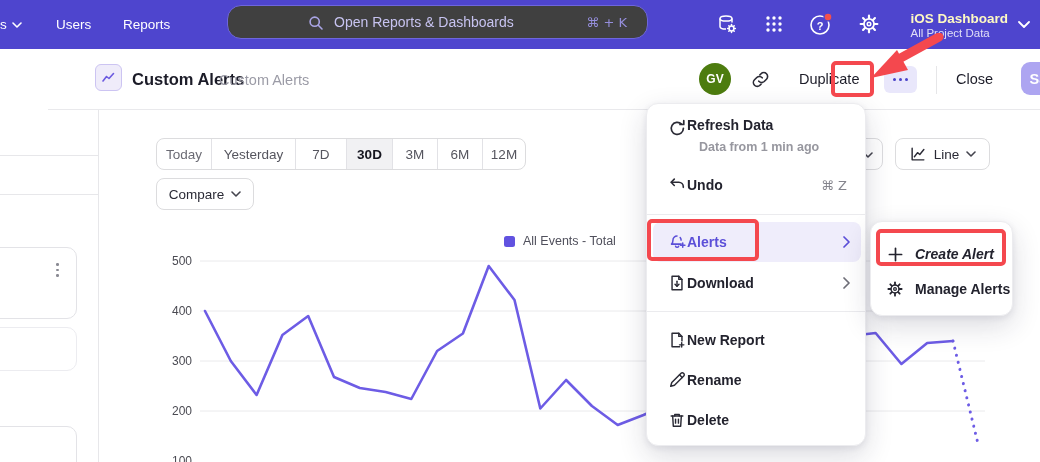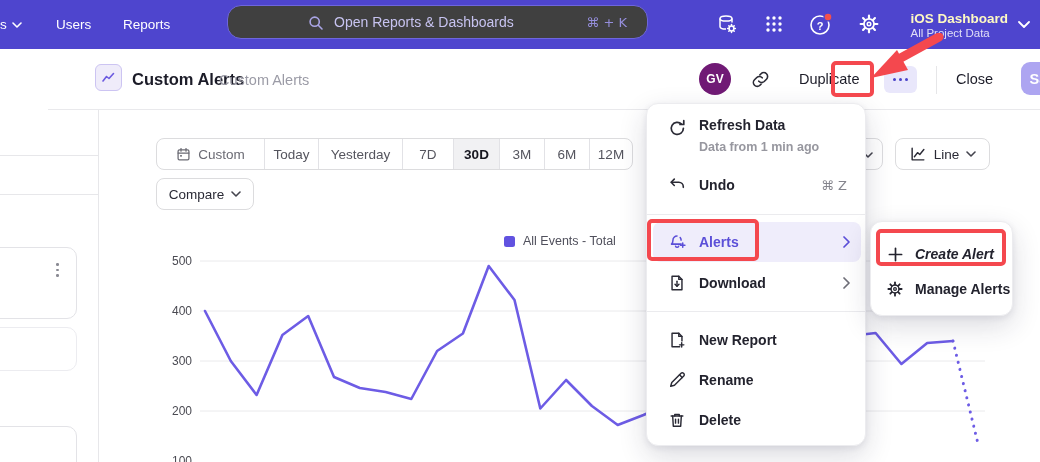--- a/index.html
+++ b/index.html
@@ -25,21 +25,21 @@
   #project-scope { color:rgba(255,255,255,.82); font-size:11.5px; font-weight:400; }
 
   
   #header { position:absolute; left:0; top:49px; width:1040px; height:61px; background:#fff;
     border-bottom:1px solid #E9E9EC; z-index:4;margin-left:48px; }
   #report-icon { position:absolute; left:47px; top:15px; width:27px; height:27px; background:#EFECFA;
     border:1px solid #CCC4F2; border-radius:6px; display:flex; align-items:center; justify-content:center; color:#6B5AE0; }
   #page-title { position:absolute; left:84px; top:21px; font-size:16.5px; font-weight:700; color:#1c1c28; }
   #breadcrumb { position:absolute; left:171px; top:23px; font-size:14.5px; color:#9b9ba6; }
   #avatar { position:absolute; left:651px; top:14px; width:32px; height:32px; border-radius:50%;
-    background:#701a75; color:#fff; font-size:12px; font-weight:700;
+    background:#4d7c0f; color:#fff; font-size:12px; font-weight:700;
     display:flex; align-items:center; justify-content:center; cursor:pointer; }
   .hdr-btn { position:absolute; top:22px; font-size:14.5px; font-weight:500; color:#1c1c28; cursor:pointer; }
   #link-btn { position:absolute; left:703px; top:21px; color:#2a2a35; cursor:pointer; }
   #more-btn { position:absolute; left:836px; top:17px; width:33px; height:27px; background:#E9E7FB;
     border-radius:6px; display:flex; align-items:center; justify-content:center; gap:3px; cursor:pointer; }
   #more-btn i { width:3px; height:3px; border-radius:50%; background:#4A43C9; }
   #hdr-divider { position:absolute; left:888px; top:17px; width:1px; height:28px; background:#E6E6E8; }
   #save-btn { position:absolute; left:973px; top:13px; width:51px; height:33px; background:#ADA5F1;
     border:none; border-radius:9px; color:#fff; font-size:14.5px; font-weight:600; cursor:pointer; }
 
@@ -74,21 +74,21 @@
   #chart-svg { position:absolute; left:0; top:0; z-index:1; pointer-events:none; }
   #legend { position:absolute; left:504px; top:234px; display:flex; align-items:center; gap:8px; z-index:1; }
   #legend .swatch { width:11px; height:11px; border-radius:2.5px; }
   #legend .lbl { font-size:12.5px; color:#50505c; }
 
   
   .menu-card { position:absolute; background:#fff; border:1px solid #ECECEF; border-radius:12px;
     box-shadow:0 10px 28px rgba(30,30,60,.16), 0 2px 6px rgba(30,30,60,.08); z-index:10; }
   #ctx-menu { left:646px; top:103px; width:220px; height:343px; }
   #sub-menu { left:870px; top:221px; width:143px; height:95px; }
-  .mi { position:absolute; left:0; width:100%; display:flex; align-items:center; gap:12px;
+  .mi { position:absolute; left:0; width:100%; display:flex; align-items:center; 
     padding-left:20px; cursor:pointer; color:#23232e; font-size:14px; font-weight:600; }
   .mi .micon { width:20px; height:20px; flex:0 0 20px; color:#2a2a35; display:flex; align-items:center; justify-content:center; }
   .mi .chev { position:absolute; right:15px; color:#6e6e78; }
   .mi .short { position:absolute; right:18px; color:#85858d; font-size:13px; font-weight:400; }
   .mi.sub { padding-left:14px; gap:10px; }
   .m-divider { position:absolute; left:0; width:100%; height:1px; background:#EBEBEE; }
   #mi-refresh { top:13px; height:30px; align-items:flex-start; }
   #mi-refresh .micon { margin-top:1px; }
   #refresh-sub { position:absolute; left:52px; top:36px; font-size:12.5px; font-weight:700; color:#97979f; }
   #mi-undo { top:170px; height:30px; }
@@ -238,30 +238,20 @@
   <div id="sb-kebab">
       <i></i>
       <i></i>
       <i></i>
     </div>
 </div>
 <div class="sb-card" id="sb-card-b"></div>
 <div class="sb-card" id="sb-card-c"></div>
 
 <div id="seg-control">
-    <div class="seg" style="width: 107px;">
-      <svg width="15" height="15" viewBox="0 0 18 18" fill="none" stroke="#6a6a73" stroke-width="1.5" stroke-linecap="round">
-        <rect x="2.5" y="3.5" width="13" height="12" rx="1.6"></rect>
-        <line x1="6" y1="1.8" x2="6" y2="5"></line>
-        <line x1="12" y1="1.8" x2="12" y2="5"></line>
-        <line x1="2.5" y1="7.2" x2="15.5" y2="7.2"></line>
-        <rect x="5" y="9.6" width="2" height="2" fill="#6a6a73" stroke="none"></rect>
-      </svg>
-      <span>Custom</span>
-    </div>
     <div class="seg" style="width: 54px;">
       <span>Today</span>
     </div>
     <div class="seg" style="width: 84px;">
       <span>Yesterday</span>
     </div>
     <div class="seg" style="width: 51px;">
       <span>7D</span>
     </div>
     <div class="seg selected" style="width: 46px;">

